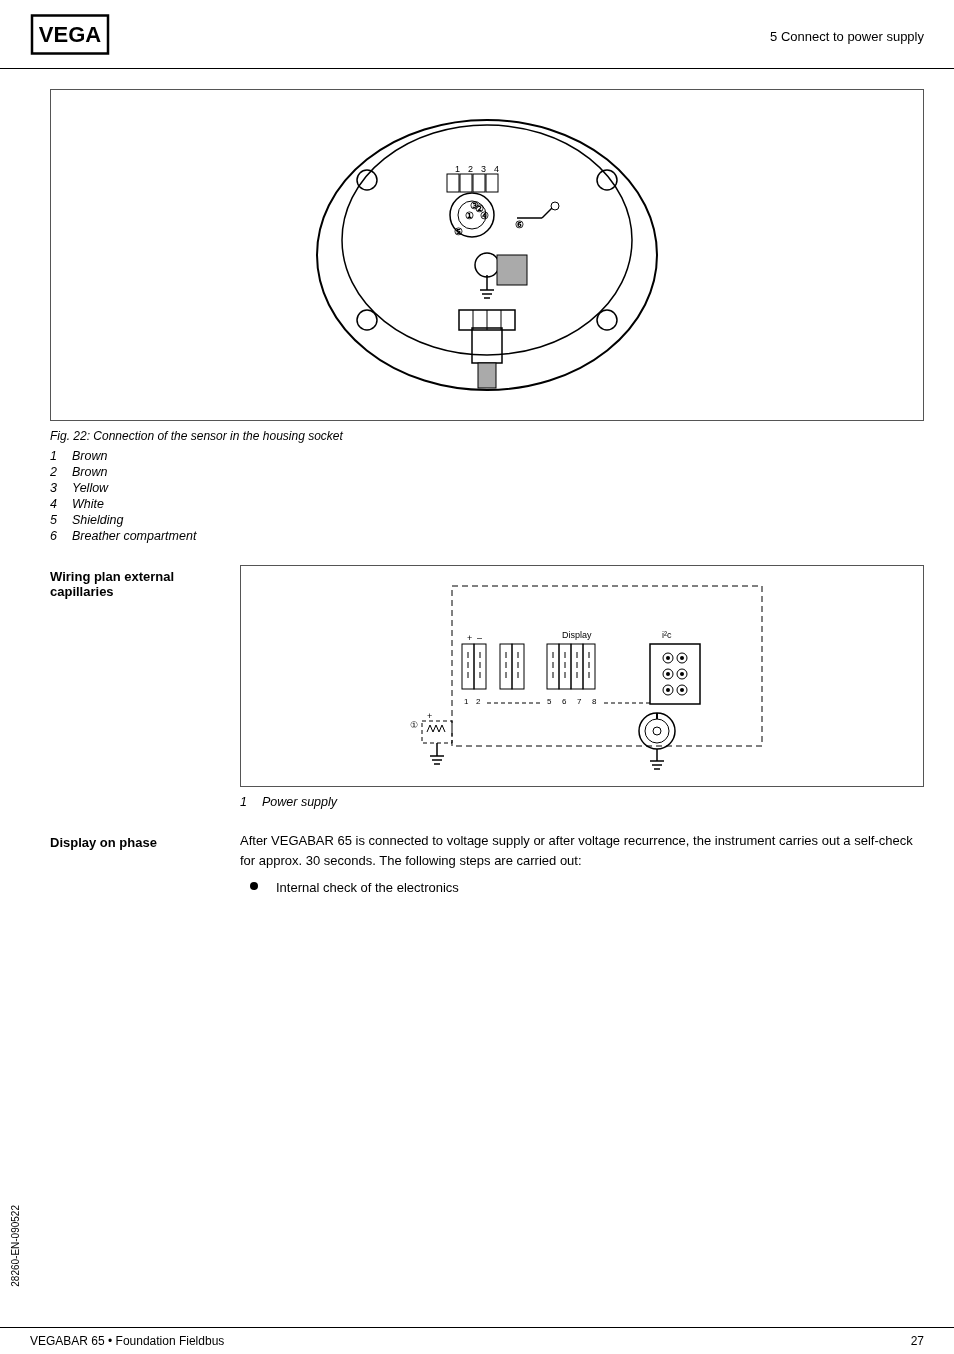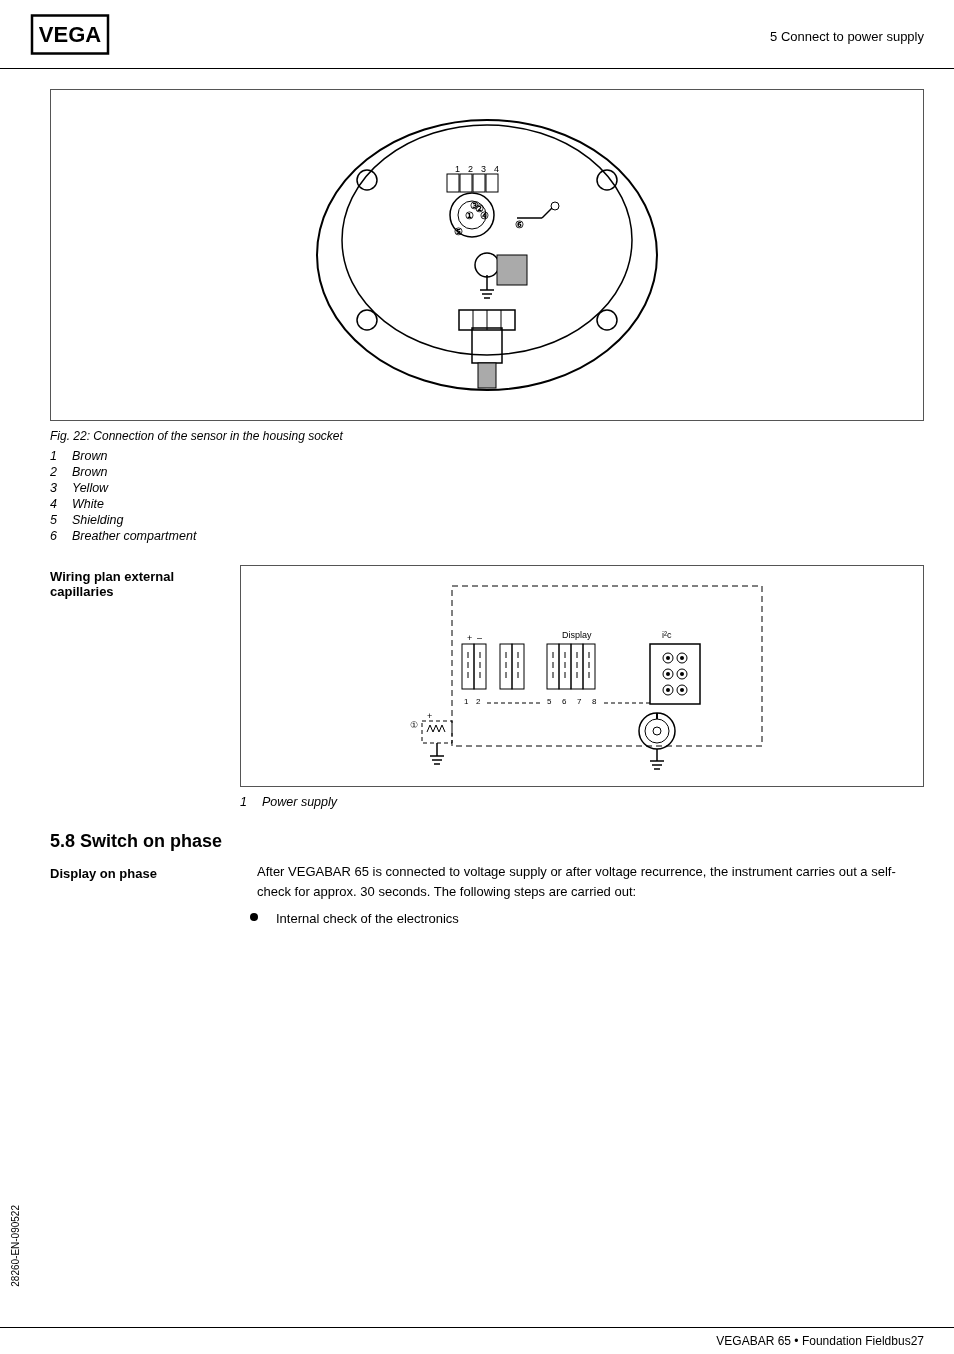--- a/index.html
+++ b/index.html
@@ -138,21 +138,20 @@
       font-weight: bold;
       margin: 15px 0 10px 0;
       border-top: none;
     }
 
     
     .body-text {
       font-size: 13px;
       line-height: 1.5;
       margin-bottom: 8px;
-      margin-left: 17px;
     }
 
     
     .bullet-list {
       list-style: none;
       padding: 0;
       margin: 0 0 8px 10px;
     }
 
     .bullet-list li {
@@ -171,21 +170,21 @@
       border-radius: 50%;
       margin-top: 4px;
       min-width: 8px;
     }
 
     
     .footer {
       border-top: 1px solid #000;
       padding: 6px 30px;
       display: flex;
-      justify-content: flex-end;
+      justify-content: space-between;
       align-items: center;
       font-size: 12px;
     }
 
     
     .wiring-section-row {
       display: flex;
       margin-bottom: 20px;
       gap: 0;
     }
@@ -425,23 +424,20 @@
 
           <ul class="legend-list">
             <li>
                 <span class="legend-num">1</span>
                 <span>Power supply</span>
               </li>
           </ul>
         </div>
       </div>
 
-      <div class="section-heading">
-        <span>5.8   Switch on phase</span>
-      </div>
 
       <div class="section-row">
         <div class="section-label">
           <span>Display on phase</span>
         </div>
         <div class="section-content">
           <p class="body-text">After VEGABAR 65 is connected to voltage supply or after voltage recurrence, the instrument carries out a self-check for approx. 30 seconds. The following steps are carried out:</p>
           <ul class="bullet-list">
             <li>
               <span class="bullet-dot"></span>

